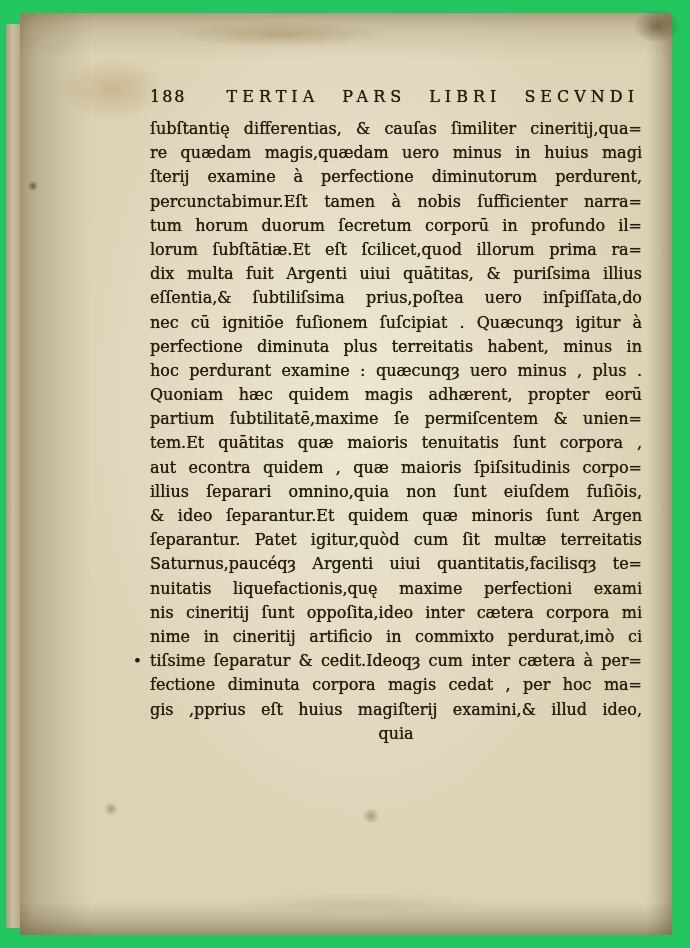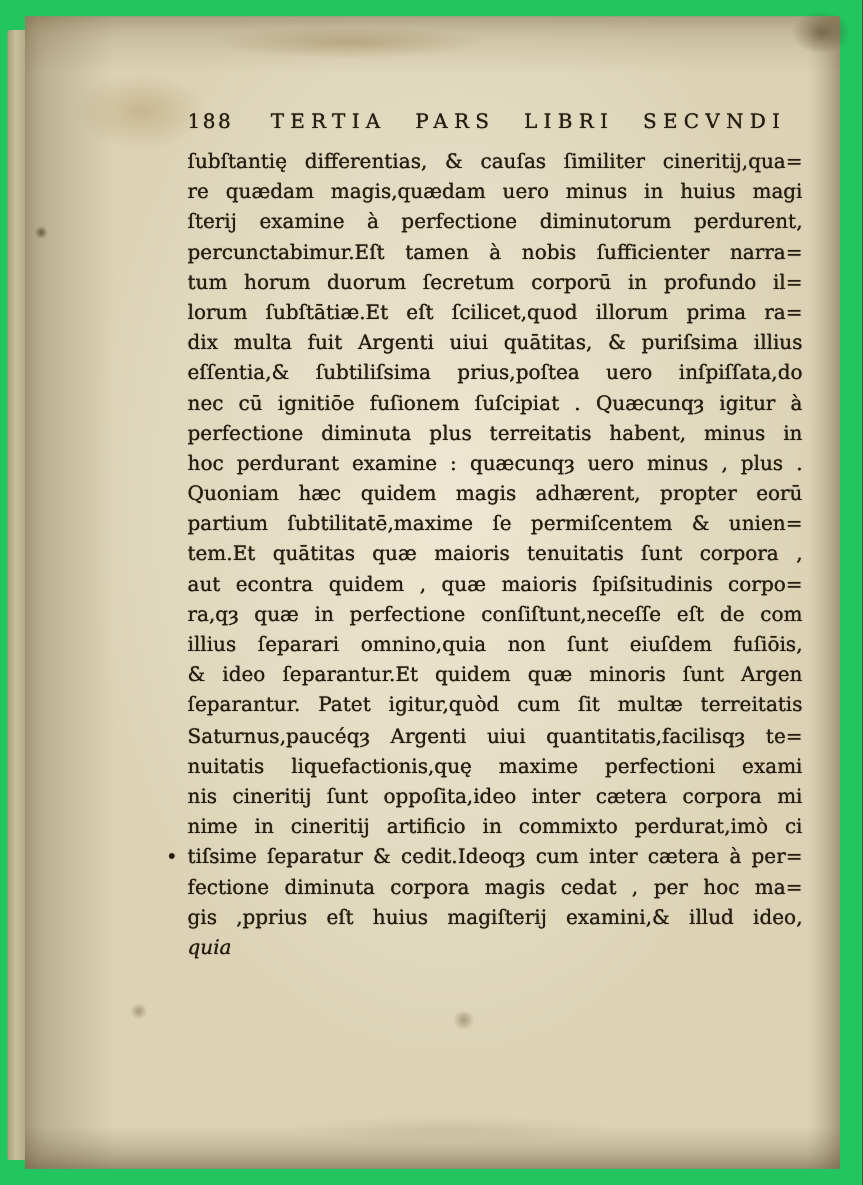--- a/index.html
+++ b/index.html
@@ -46,37 +46,36 @@
   .stain-7{left:210px;top:880px;width:260px;height:20px;
     background:radial-gradient(ellipse, rgba(120,95,50,0.14) 0%, rgba(120,95,50,0) 75%);}
 
   .content{position:absolute;left:130px;top:74px;width:492px;color:#261d10;}
   .header{
     display:flex;align-items:baseline;
     font-size:16px;letter-spacing:2px;
     text-shadow:0 0 0.7px currentColor;
   }
   .page-number{margin-right:30px;}
-  .running-title{letter-spacing:5px;word-spacing:13px;}
+  .running-title{letter-spacing:5px;word-spacing:13px;margin-left:10px;}
   .body{margin-top:11px;}
   .line{
     position:relative;
     font-size:16px;line-height:24.2px;height:24.2px;
     text-align:justify;text-align-last:justify;
     text-shadow:0 0 0.7px currentColor;
     white-space:normal;overflow:visible;
   }
   .margin-bullet{
     position:absolute;left:-17px;top:0;
     text-align:left;font-size:15px;
   }
   .catchword-row{
-    font-size:16px;line-height:24.2px;text-align:left;
+    font-size:16px;line-height:24.2px;text-align:center;
     text-shadow:0 0 0.7px currentColor;
-    font-style:italic;
   }
 </style>
 </head>
 <body>
 
 <div class="scan">
   <div class="under-page"></div>
   <div class="page">
     <div class="vignette"></div>
     <div class="stain stain-1"></div>
@@ -101,21 +100,20 @@
           <div class="line">lorum ſubſtātiæ.Et eſt ſcilicet,quod illorum prima ra=</div>
           <div class="line">dix multa fuit Argenti uiui quātitas, &amp; puriſsima illius</div>
           <div class="line">eſſentia,&amp; ſubtiliſsima prius,poſtea uero inſpiſſata,do</div>
           <div class="line">nec cū ignitiōe fuſionem ſuſcipiat . Quæcunqȝ igitur à</div>
           <div class="line">perfectione diminuta plus terreitatis habent, minus in</div>
           <div class="line">hoc perdurant examine : quæcunqȝ uero minus , plus .</div>
           <div class="line">Quoniam hæc quidem magis adhærent, propter eorū</div>
           <div class="line">partium ſubtilitatē,maxime ſe permiſcentem &amp; unien=</div>
           <div class="line">tem.Et quātitas quæ maioris tenuitatis ſunt corpora ,</div>
           <div class="line">aut econtra quidem , quæ maioris ſpiſsitudinis corpo=</div>
-          <div class="line">ra,qȝ quæ in perfectione conſiſtunt,neceſſe eſt de com</div>
           <div class="line">illius ſeparari omnino,quia non ſunt eiuſdem fuſiōis,</div>
           <div class="line">&amp; ideo ſeparantur.Et quidem quæ minoris ſunt Argen</div>
           <div class="line">ſeparantur. Patet igitur,quòd cum ſit multæ terreitatis</div>
           <div class="line">Saturnus,paucéqȝ Argenti uiui quantitatis,facilisqȝ te=</div>
           <div class="line">nuitatis liquefactionis,quę maxime perfectioni exami</div>
           <div class="line">nis cineritij ſunt oppoſita,ideo inter cætera corpora mi</div>
           <div class="line">nime in cineritij artificio in commixto perdurat,imò ci</div>
           <div class="line">tiſsime ſeparatur &amp; cedit.Ideoqȝ cum inter cætera à per=<span class="margin-bullet">•</span></div>
           <div class="line">fectione diminuta corpora magis cedat , per hoc ma=</div>
           <div class="line">gis ,pprius eſt huius magiſterij examini,&amp; illud ideo,</div>

